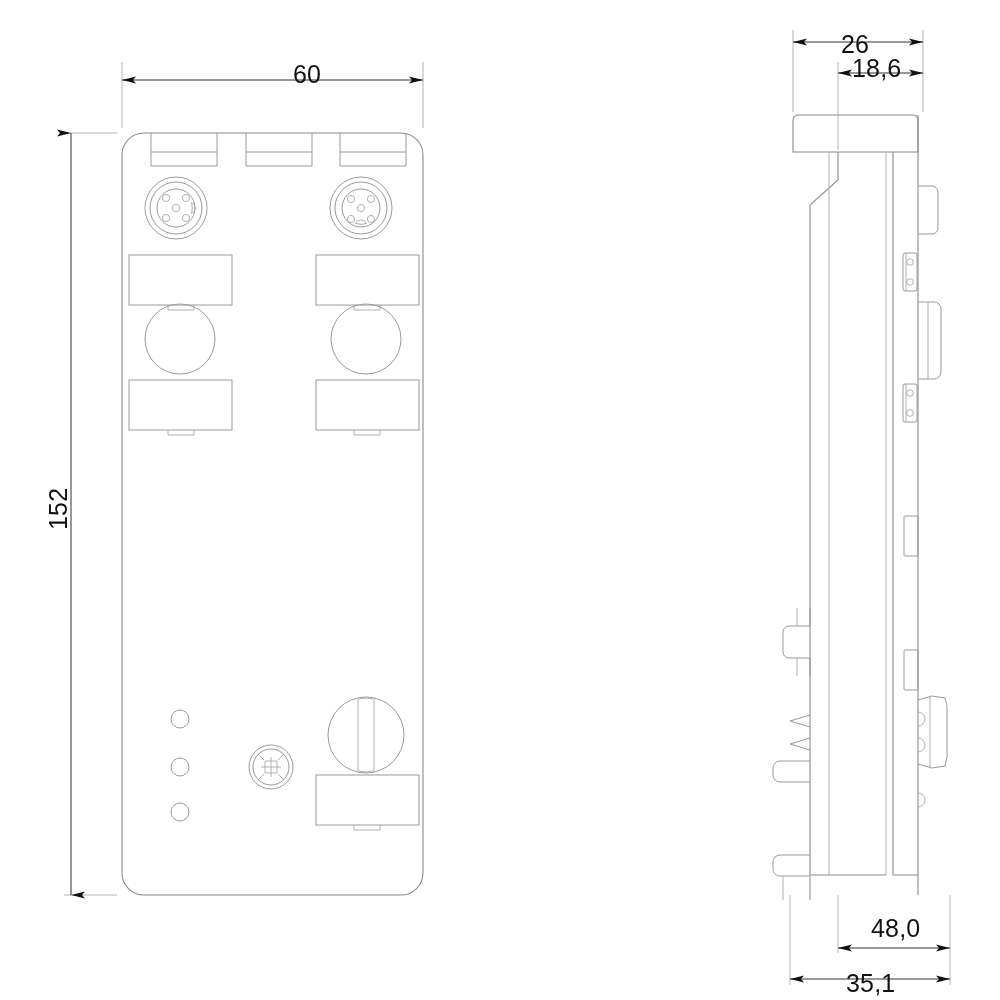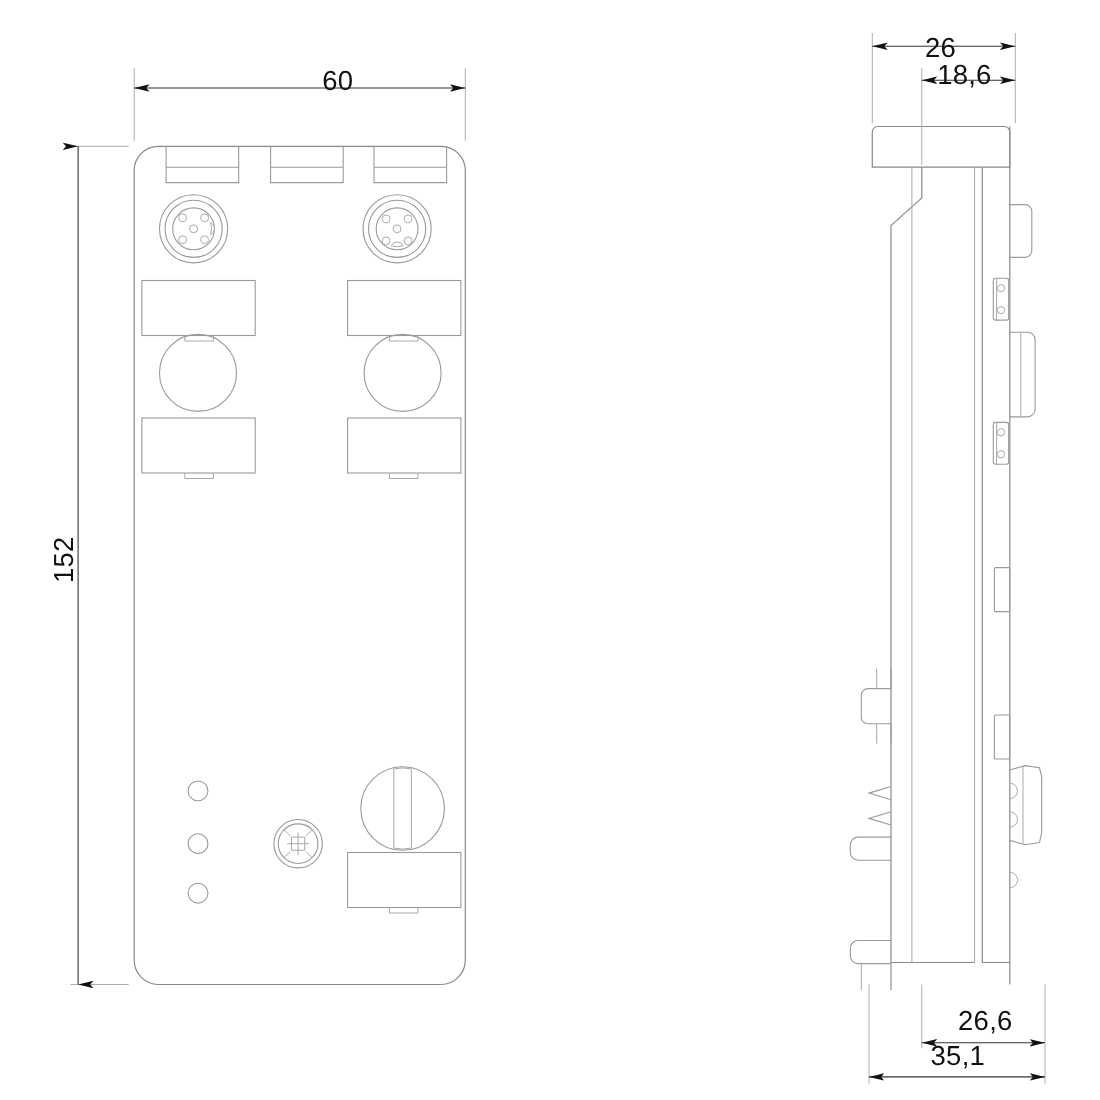--- a/index.html
+++ b/index.html
@@ -230,17 +230,17 @@
   </svg>
 
   <div class="dim-label" style="left:259px; top:60px;margin-left:34px;">60</div>
 
   <div class="dim-label rot" style="left:44px; top:530px;">152</div>
 
   <div class="dim-label" style="left:841px; top:30px;">26</div>
 
   <div class="dim-label" style="left:852px; top:42px;margin-top:12px;">18,6</div>
 
-  <div class="dim-label" style="left:871px; top:914px;">26,6</div>
-
-  <div class="dim-label" style="left:846px; top:946px;text-align:right;">35,1</div>
+  <div class="dim-label" style="left:871px; top:914px;">48,0</div>
+
+  <div class="dim-label" style="left:846px; top:969px;text-align:right;">35,1</div>
 
 </div>
 
 </body></html>

